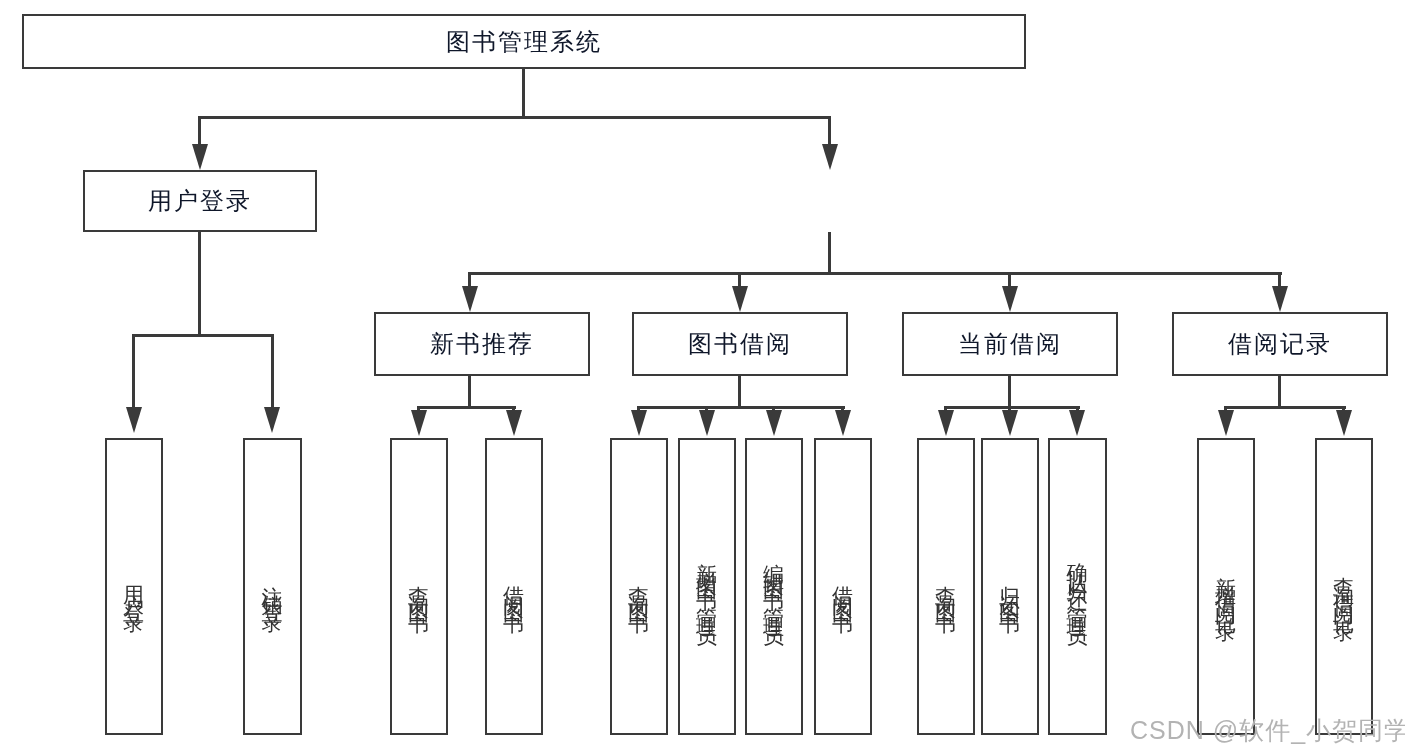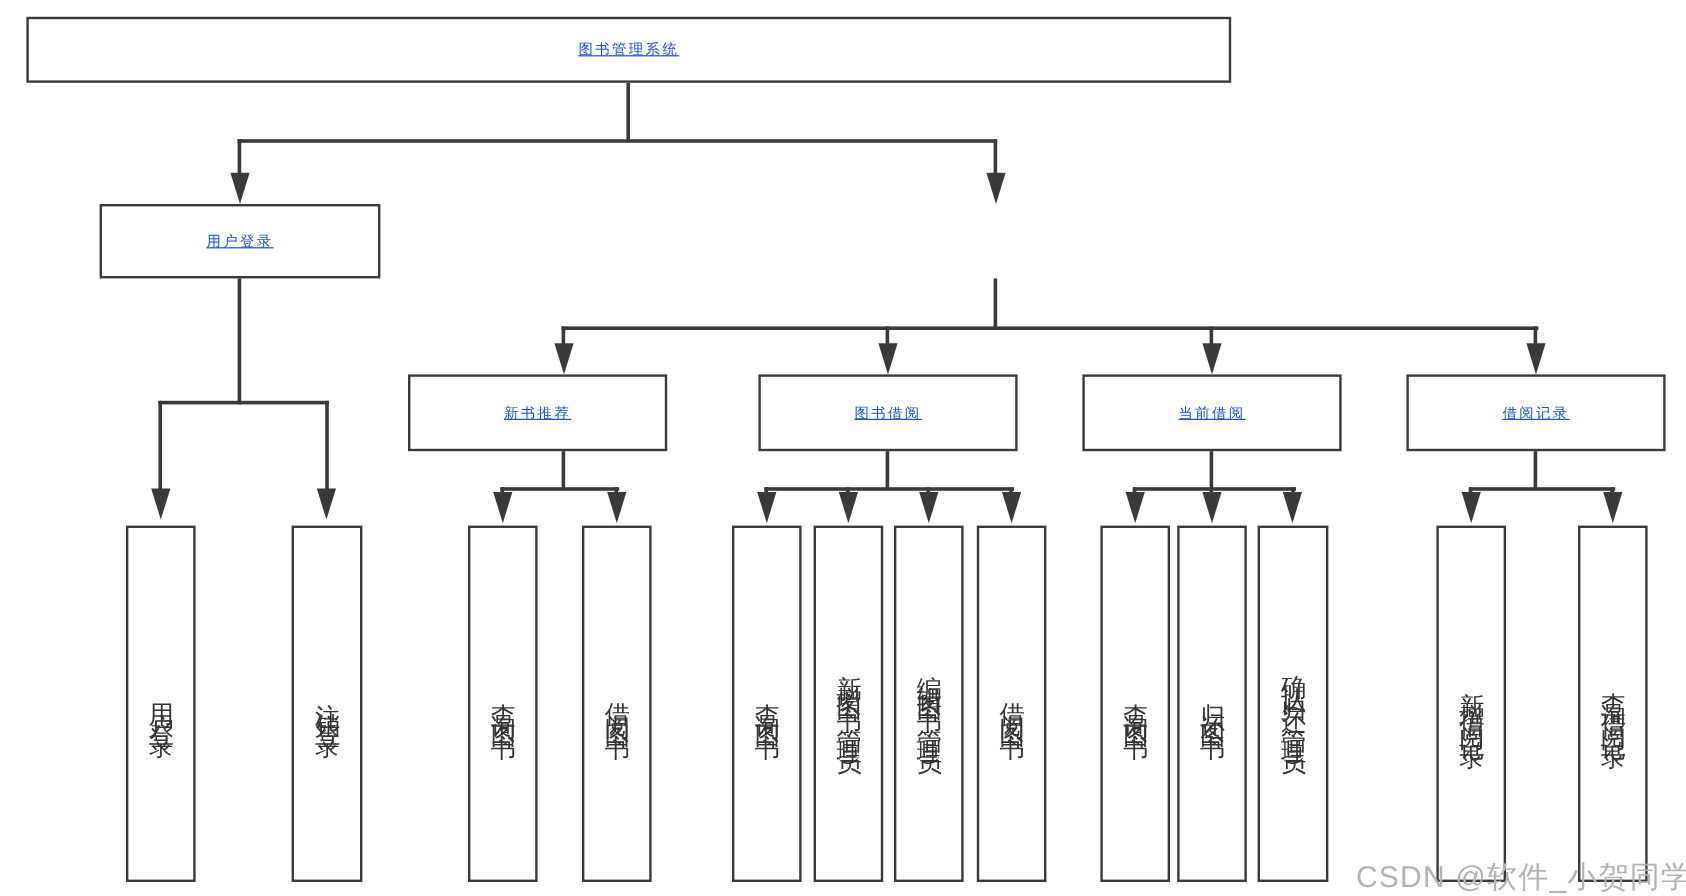--- a/index.html
+++ b/index.html
@@ -13,25 +13,24 @@
   .box {
     position:absolute;
     box-sizing:border-box;
     border:2.5px solid #3a3a3a;
     background:#ffffff;
     display:flex;
     align-items:center;
     justify-content:center;
   }
   .node span {
-    font-size:12px;
+    font-size:24px;
     letter-spacing:2px;
-    color:#1d4ed8;
+    color:#0f172a;
     white-space:nowrap;
-    text-decoration:underline;
   }
   .leaf span {
     writing-mode:vertical-lr;
     text-orientation:mixed;
     font-size:21px;
     letter-spacing:9px;
     color:#333333;
     line-height:1;
   }
   .h, .v { position:absolute; background:#3a3a3a; }
@@ -60,21 +59,21 @@
 
   <div class="box node" style="left:22px; top:14px; width:1004px; height:55px;">
     <span>图书管理系统</span>
   </div>
 
   <div class="box node" style="left:83px; top:170px; width:234px; height:62px;">
     <span>用户登录</span>
   </div>
 
 
-  <div class="box node" style="left:340px; top:312px; width:216px; height:64px;">
+  <div class="box node" style="left:374px; top:312px; width:216px; height:64px;">
     <span>新书推荐</span>
   </div>
 
   <div class="box node" style="left:902px; top:312px; width:216px; height:64px;">
     <span>当前借阅</span>
   </div>
 
   <div class="box node" style="left:632px; top:312px; width:216px; height:64px;">
     <span>图书借阅</span>
   </div>

